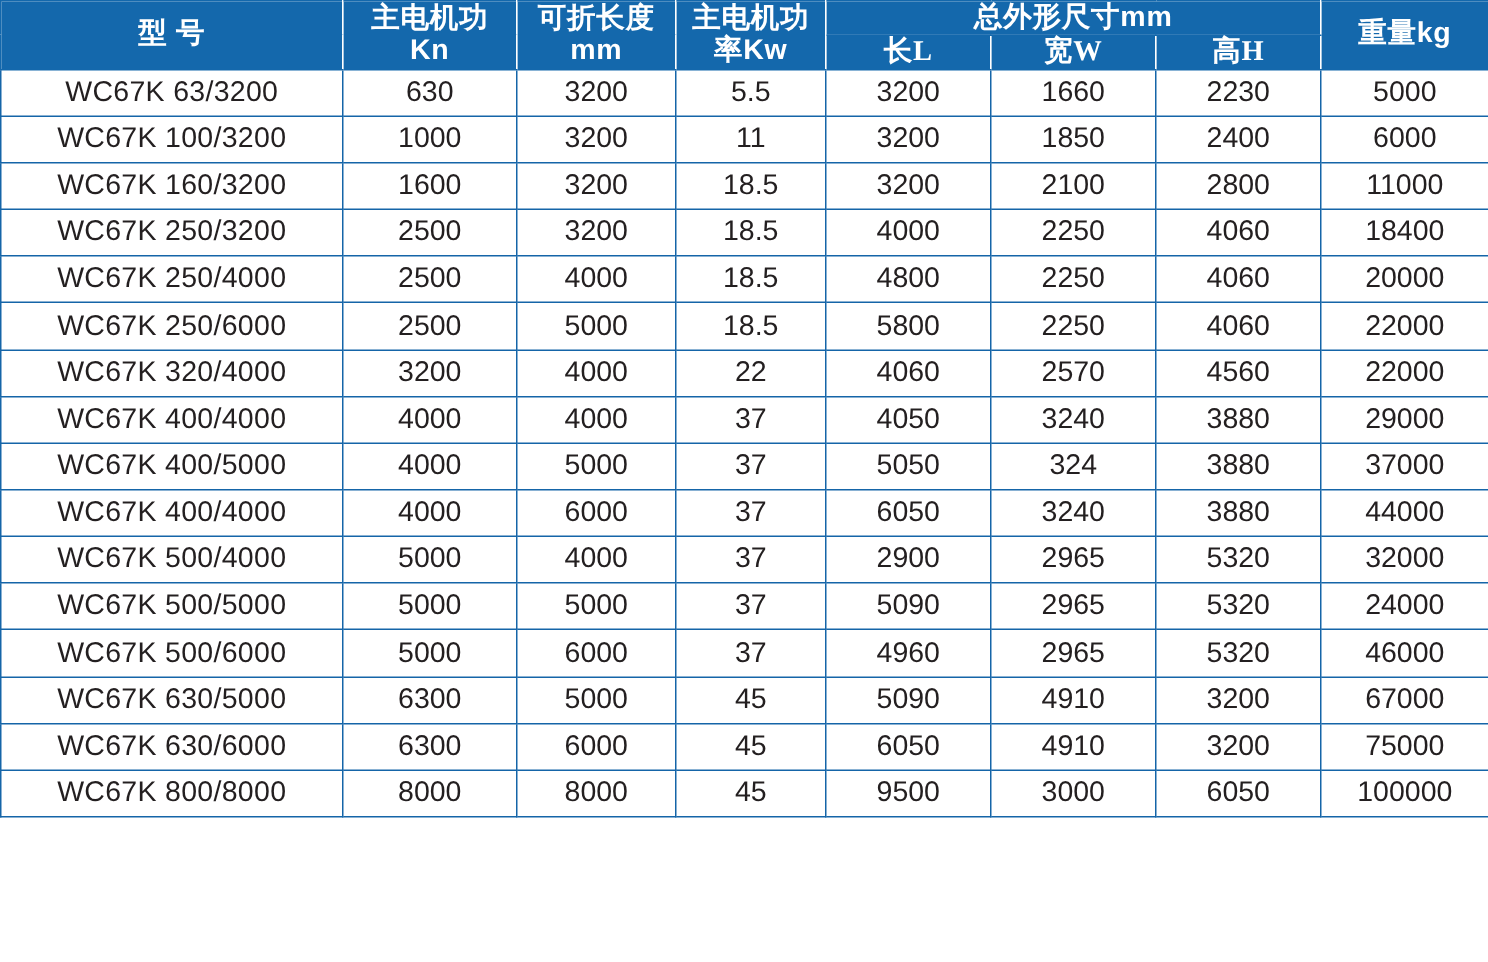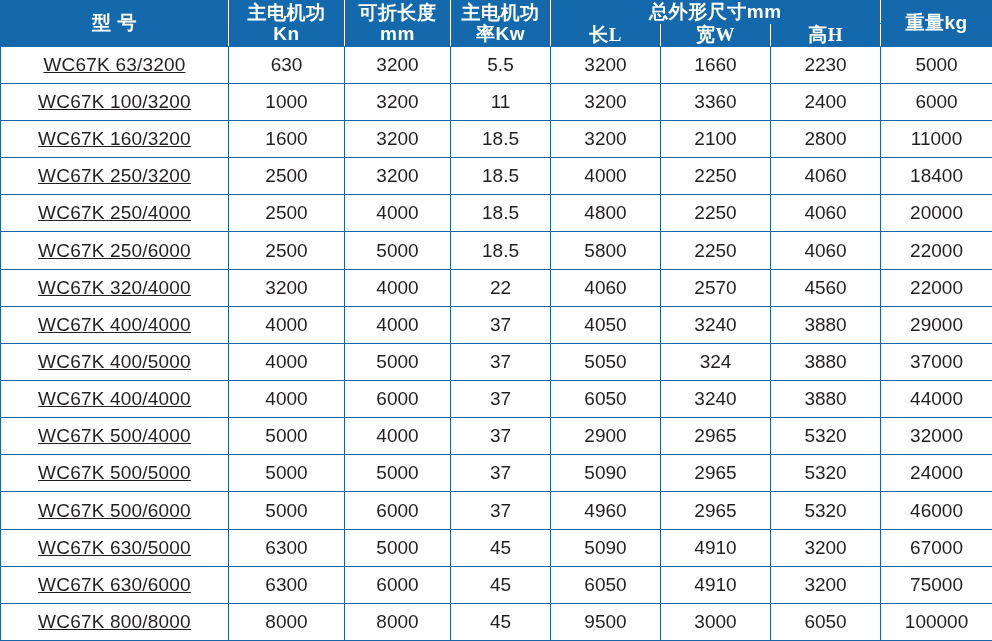--- a/index.html
+++ b/index.html
@@ -9,21 +9,21 @@
   }
   body {
     width: 992px;
     height: 641px;
     font-family: "Liberation Sans", sans-serif;
     overflow: hidden;
   }
   .spec-table {
     border-collapse: collapse;
     width: 992px;
-    height: 641px;
+    height: 545px;
     table-layout: fixed;
   }
   .spec-table th,
   .spec-table td {
     border: 1px solid #1565a8;
     text-align: center;
     vertical-align: middle;
     padding: 0;
     font-size: 19px;
     color: #231f20;
@@ -43,21 +43,20 @@
   .spec-table thead tr:first-child th:first-child { border-left-color: #1468ac; }
   .spec-table thead tr:first-child th:last-child { border-right-color: #1468ac; }
   .spec-table thead tr:nth-child(2) th:last-child { border-right-color: #ffffff; }
   .hdr-sub {
     border-top-color: #ffffff !important;
     font-family: Liberation Serif, serif;
   }
   .model-cell {
     font-size: 19px;
     letter-spacing: 0.2px;
-    text-decoration: underline;
   }
   col.c-model { width: 228px; }
   col.c-force { width: 116px; }
   col.c-len   { width: 106px; }
   col.c-power { width: 100px; }
   col.c-L     { width: 110px; }
   col.c-W     { width: 110px; }
   col.c-H     { width: 110px; }
   col.c-wt    { width: 112px; }
   .title-spaced {
@@ -115,21 +114,21 @@
       <td>1660</td>
       <td>2230</td>
       <td>5000</td>
     </tr>
     <tr>
       <td class="model-cell">WC67K 100/3200</td>
       <td>1000</td>
       <td>3200</td>
       <td>11</td>
       <td>3200</td>
-      <td>3360</td>
+      <td>1850</td>
       <td>2400</td>
       <td>6000</td>
     </tr>
     <tr>
       <td class="model-cell">WC67K 160/3200</td>
       <td>1600</td>
       <td>3200</td>
       <td>18.5</td>
       <td>3200</td>
       <td>2100</td>

